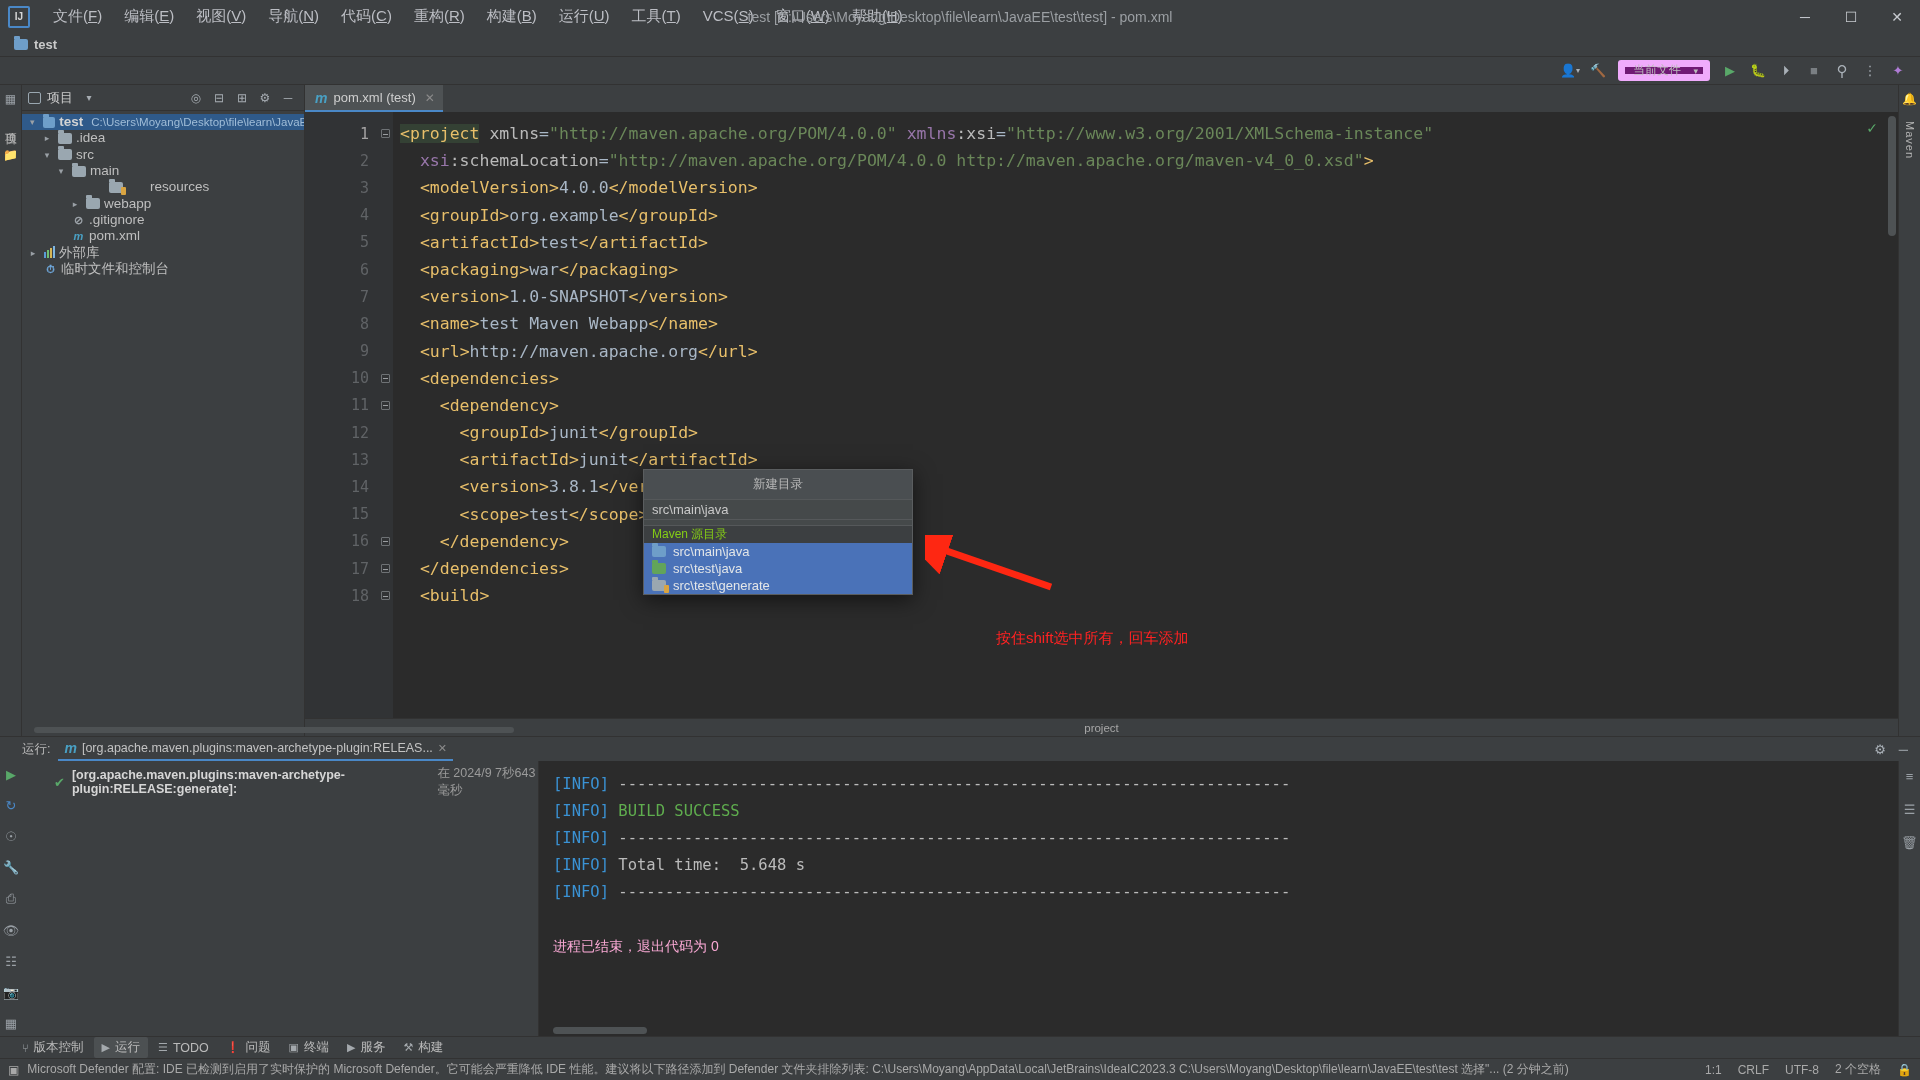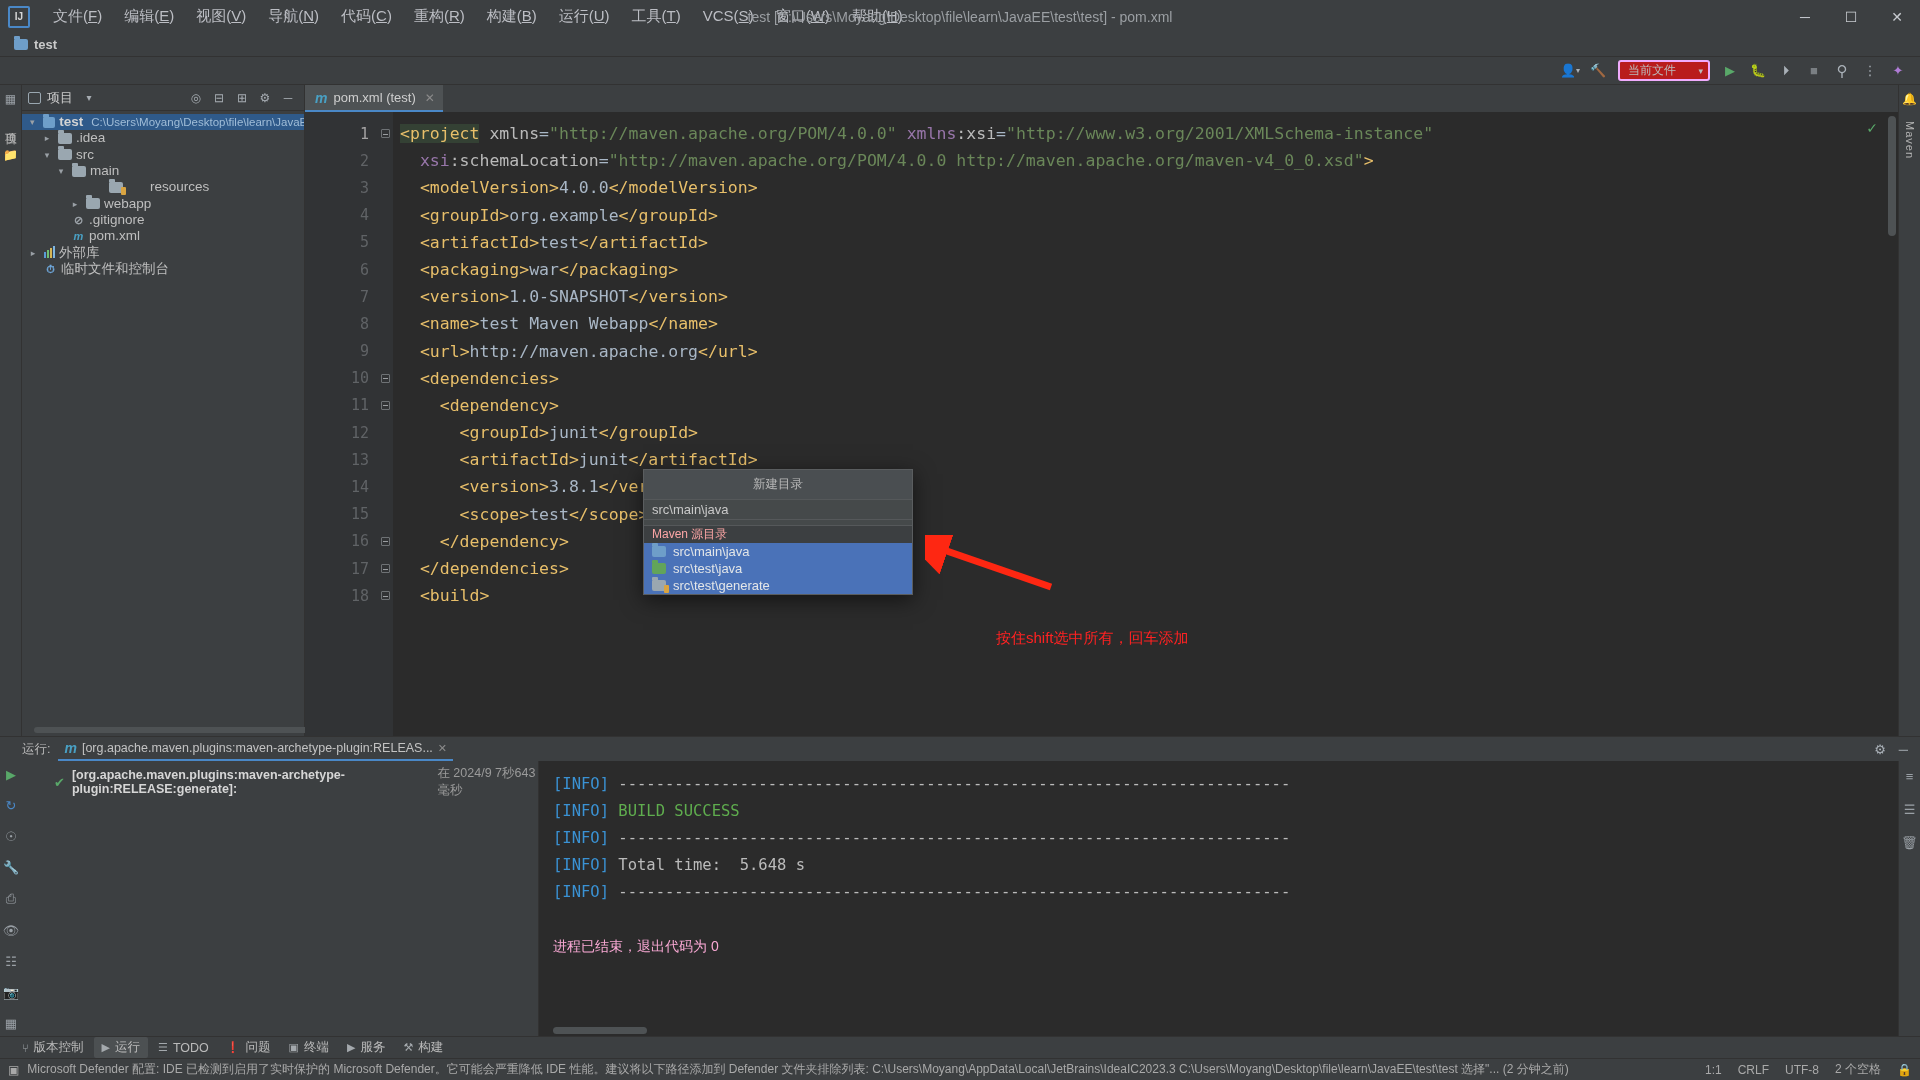--- a/index.html
+++ b/index.html
@@ -58,21 +58,21 @@
   }
 
   .main-toolbar {
     height:28px; background:#3c3f41; display:flex; align-items:center;
     justify-content:flex-end; gap:4px; padding-right:10px; flex:0 0 28px;
     border-bottom:1px solid #323232; position:relative;
   }
   .tb-icon { width:24px; height:22px; display:flex; align-items:center; justify-content:center;
      color:#a9b0b7; font-size:13px; cursor:default; border-radius:3px; }
   .tb-select {
-    height:21px; min-width:92px; border:2px solid #f0abfc; background:#b91c1c; border-radius:3px;
+    height:21px; min-width:92px; border:7px solid #f0abfc; background:#701a75; border-radius:3px;
     display:flex; align-items:center; justify-content:space-between; padding:0 5px 0 8px;
     font-size:12px; color:#bbbbbb; margin:0 4px;
   }
   .tb-run { color:#59a869; font-size:13px; }
   .tb-debug { color:#a9b0b7; }
 
   
   .body { flex:1; display:flex; min-height:0; position:relative; }
 
   
@@ -180,21 +180,21 @@
   .popup-head {
     height:30px; background:#4a4e51; display:flex; align-items:center; justify-content:center;
     font-size:12.5px; color:#b6b6b6; border-bottom:1px solid #55585a;
   }
   .popup-input {
     height:20px; background:#45494a; display:flex; align-items:center; padding:0 8px;
     font-size:13px; color:#c9c9c9; border-bottom:1px solid #55585a;
   }
   .popup-sep { height:6px; background:#45494a; border-bottom:1px solid #55585a; }
   .popup-group {
-    height:17px; display:flex; align-items:center; padding:0 8px; font-size:12px; color:#fca5a5;
+    height:17px; display:flex; align-items:center; padding:0 8px; font-size:12px; color:#84cc16;
     background:#3c3f41;
   }
   .popup-item {
     height:17px; display:flex; align-items:center; gap:7px; padding:0 8px; font-size:13px;
     background:#4a72b8; color:#e3e6e8;
   }
 
   
   .annot {
     position:absolute; left:996px; top:544px; color:#ff2222; font-size:15px; z-index:60;
@@ -456,20 +456,23 @@
               <span class="fminus"></span>
             </div>
           </div>
         <div class="code" id="code-host"><div class="cline"><span class="tag hl">&lt;project</span> <span class="attr">xmlns</span>=<span class="str">"http://maven.apache.org/POM/4.0.0"</span> <span class="nsattr">xmlns</span><span class="attr">:xsi</span>=<span class="str">"http://www.w3.org/2001/XMLSchema-instance"</span></div><div class="cline">  <span class="nsattr">xsi</span><span class="attr">:schemaLocation</span>=<span class="str">"http://maven.apache.org/POM/4.0.0 http://maven.apache.org/maven-v4_0_0.xsd"</span><span class="tag">&gt;</span></div><div class="cline">  <span class="tag">&lt;modelVersion</span><span class="tag">&gt;</span>4.0.0<span class="tag">&lt;/modelVersion</span><span class="tag">&gt;</span></div><div class="cline">  <span class="tag">&lt;groupId</span><span class="tag">&gt;</span><span class="txt">org.example</span><span class="tag">&lt;/groupId</span><span class="tag">&gt;</span></div><div class="cline">  <span class="tag">&lt;artifactId</span><span class="tag">&gt;</span><span class="txt">test</span><span class="tag">&lt;/artifactId</span><span class="tag">&gt;</span></div><div class="cline">  <span class="tag">&lt;packaging</span><span class="tag">&gt;</span><span class="txt">war</span><span class="tag">&lt;/packaging</span><span class="tag">&gt;</span></div><div class="cline">  <span class="tag">&lt;version</span><span class="tag">&gt;</span>1.0-<span class="txt">SNAPSHOT</span><span class="tag">&lt;/version</span><span class="tag">&gt;</span></div><div class="cline">  <span class="tag">&lt;name</span><span class="tag">&gt;</span><span class="txt">test</span> <span class="txt">Maven</span> <span class="txt">Webapp</span><span class="tag">&lt;/name</span><span class="tag">&gt;</span></div><div class="cline">  <span class="tag">&lt;url</span><span class="tag">&gt;</span><span class="txt">http:</span>//<span class="txt">maven.apache.org</span><span class="tag">&lt;/url</span><span class="tag">&gt;</span></div><div class="cline">  <span class="tag">&lt;dependencies</span><span class="tag">&gt;</span></div><div class="cline">    <span class="tag">&lt;dependency</span><span class="tag">&gt;</span></div><div class="cline">      <span class="tag">&lt;groupId</span><span class="tag">&gt;</span><span class="txt">junit</span><span class="tag">&lt;/groupId</span><span class="tag">&gt;</span></div><div class="cline">      <span class="tag">&lt;artifactId</span><span class="tag">&gt;</span><span class="txt">junit</span><span class="tag">&lt;/artifactId</span><span class="tag">&gt;</span></div><div class="cline">      <span class="tag">&lt;version</span><span class="tag">&gt;</span>3.8.1<span class="tag">&lt;/version</span><span class="tag">&gt;</span></div><div class="cline">      <span class="tag">&lt;scope</span><span class="tag">&gt;</span><span class="txt">test</span><span class="tag">&lt;/scope</span><span class="tag">&gt;</span></div><div class="cline">    <span class="tag">&lt;/dependency</span><span class="tag">&gt;</span></div><div class="cline">  <span class="tag">&lt;/dependencies</span><span class="tag">&gt;</span></div><div class="cline">  <span class="tag">&lt;build</span><span class="tag">&gt;</span></div></div>
         <div class="check-ok">✓</div>
         <div class="scrollbar-v">
             <div class="sb-thumb"></div>
           </div>
       </div>
 
+      <div class="editor-status">
+        <span>project</span>
+      </div>
     </div>
 
     <div class="right-strip">
       <div class="strip-ico">🔔</div>
       <div class="vstrip-label" style="font-size:11px">Maven</div>
     </div>
 
     <div class="popup">
       <div class="popup-head">新建目录</div>
       <div class="popup-input">src\main\java</div>

